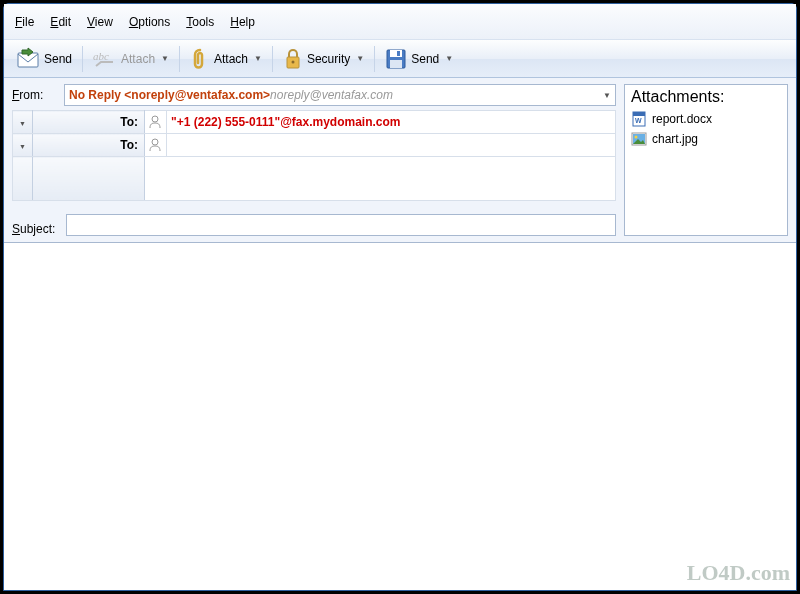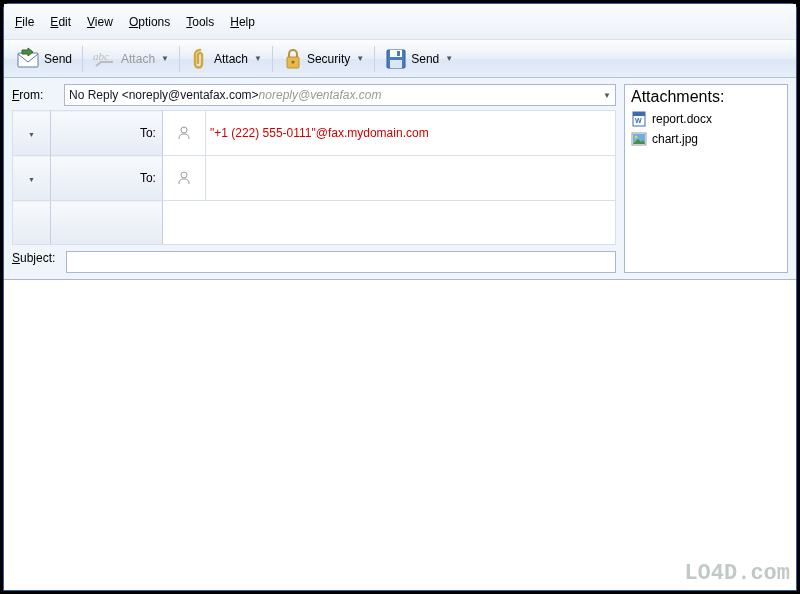--- a/index.html
+++ b/index.html
@@ -21,40 +21,40 @@
 .tb-btn.disabled { color: #999; }
 .tb-sep { width: 1px; height: 26px; background: #c6d4e8; margin: 0 4px; }
 .tb-btn .label { font-size: 12px; }
 .tb-btn .caret { font-size: 8px; color: #555; margin-left: 2px; }
 .content { flex: 1; display: flex; flex-direction: column; background: #f0f4fb; }
 .upper { display: flex; padding: 6px 8px 4px 8px; gap: 8px; }
 .compose { flex: 1; display: flex; flex-direction: column; gap: 4px; }
 .field-row { display: flex; align-items: center; }
 .field-label { width: 52px; text-align: left; padding-right: 4px; }
 .from-box { flex: 1; height: 22px; border: 1px solid #a7b8d0; background: #fff; display: flex; align-items: center; padding: 0 4px; }
-.from-box .bold { font-weight: 400; color: #0f172a; }
+.from-box .bold { font-weight: 700; color: #c2410c; }
 .from-box .dim { color: #999; font-style: italic; }
 .from-box .caret { margin-left: auto; font-size: 8px; color: #555; }
 .addr-table { border: 1px solid #a7b8d0; background: #fff; border-collapse: collapse; width: 100%; }
-.addr-table td { border: 1px solid #d7dfea; height: 22px; padding: 15px; vertical-align: middle; }
+.addr-table td { border: 1px solid #d7dfea; height: 22px; padding: 4px; vertical-align: middle; font-weight: bold; }
 .addr-table .type-cell { width: 20px; text-align: center; background: linear-gradient(to bottom,#f7f9fc,#e6ecf5); border-right: 1px solid #c4d0e1; }
 .addr-table .label-cell { width: 112px; text-align: right; padding-right: 6px; background: linear-gradient(to bottom,#f7f9fc,#e6ecf5); border-right: 1px solid #c4d0e1; }
 .addr-table .icon-cell { width: 22px; text-align: center; color: #888; }
 .addr-table .val-cell { padding-left: 4px; }
 .addr-table .red { color: #d10000; }
 .addr-table tr.extra td { height: 44px; }
 .addr-table .caret-sm { font-size: 7px; color: #555; }
-.subject-row { display: flex; align-items: flex-start; margin-top: 2px; }
+.subject-row { display: flex; align-items: flex-end; margin-top: 9px; }
 .subject-row .lbl { width: 54px; }
 .subject-input { flex: 1; height: 22px; border: 1px solid #a7b8d0; background: #fff; padding: 0 4px; font-family: inherit; font-size: 12px; }
 .attach-panel { width: 164px; border: 1px solid #a7b8d0; background: #fff; display: flex; flex-direction: column; }
 .attach-header { font-size: 16px; padding: 3px 6px; }
 .attach-item { display: flex; align-items: center; gap: 5px; padding: 2px 6px; }
 .body-area { flex: 1; background: #fff; border-top: 1px solid #a7b8d0; margin: 2px 0 0 0; }
-.watermark { position: absolute; bottom: 8px; right: 10px; font-size: 22px; font-weight: 700; color: rgba(130,150,140,0.5); letter-spacing: 0; font-family: Liberation Mono, monospace; pointer-events: none; margin-left: 20px; }
+.watermark { position: absolute; bottom: 8px; right: 10px; font-size: 22px; font-weight: 700; color: rgba(130,150,140,0.5); letter-spacing: 0; font-family: Liberation Serif, serif; pointer-events: none; margin-left: 20px; }
 svg { display: block; }
 </style>
 </head>
 <body>
 
 <div class="window">
 
 
   <div class="menubar">
     <span class="menu-item"><u>F</u>ile</span>

